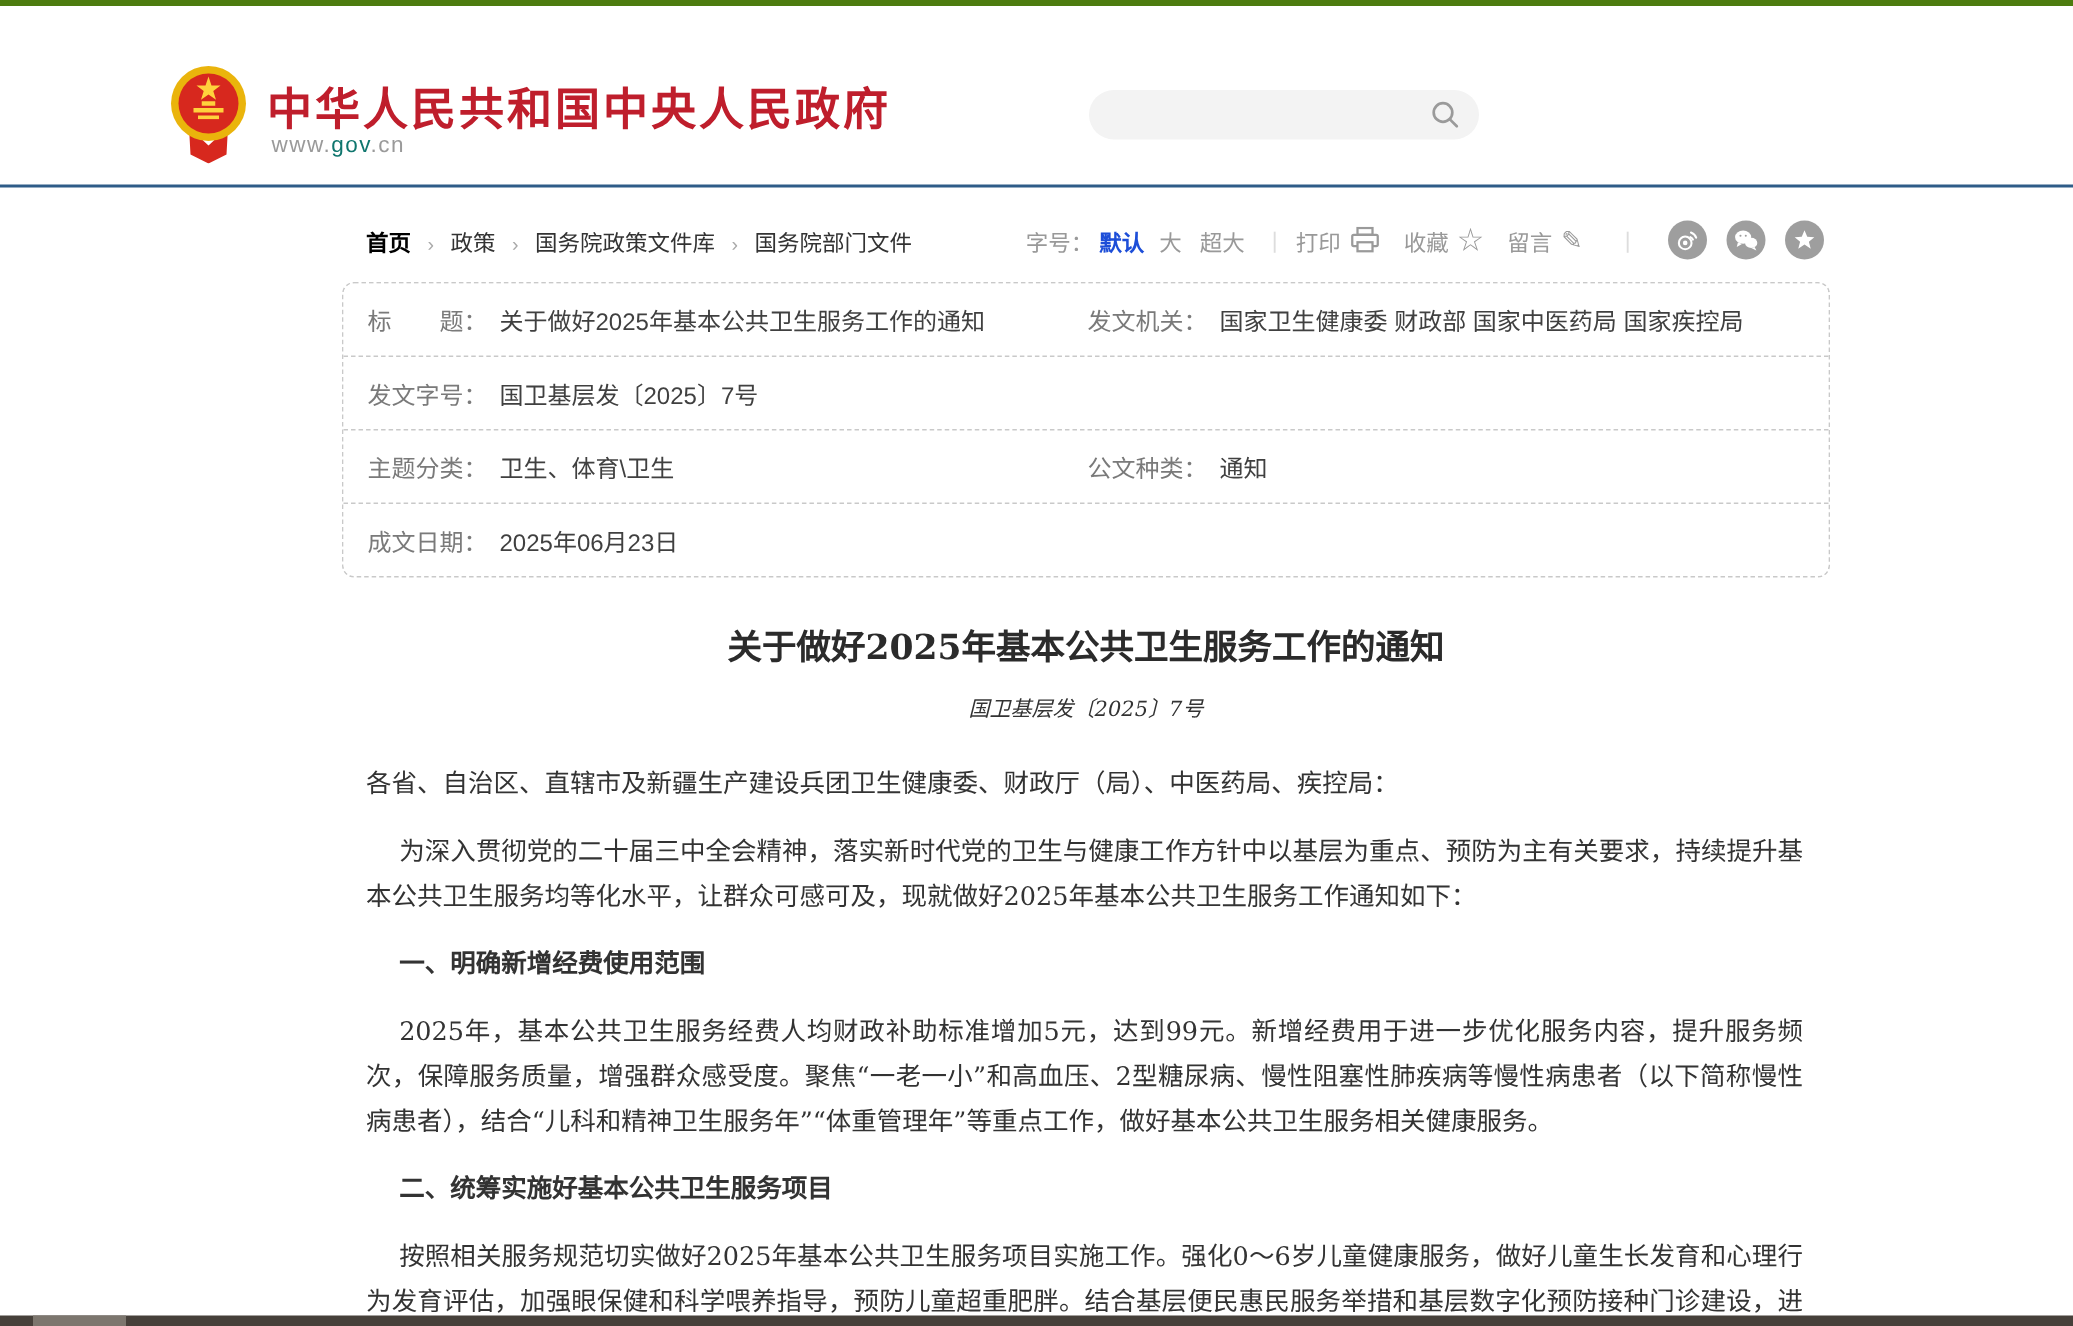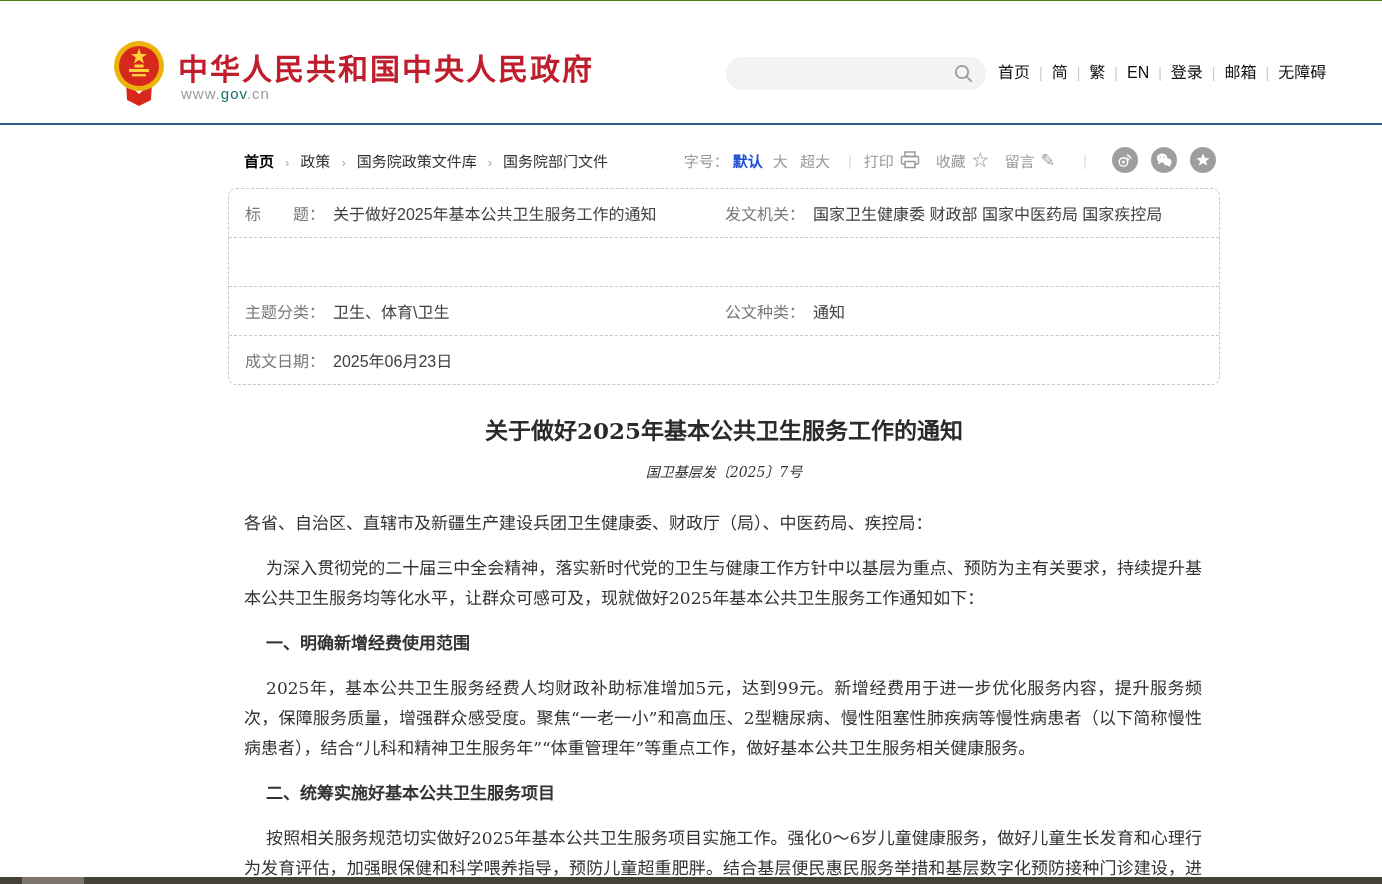--- a/index.html
+++ b/index.html
@@ -1,19 +1,19 @@
 <!DOCTYPE html>
 <html lang="zh-CN"><head>
 <meta charset="utf-8">
 <style>
   html,body{margin:0;padding:0;background:#fff;}
   .page{position:relative;width:1382px;height:884px;background:#fff;overflow:hidden;
         font-family:"Liberation Sans",sans-serif;}
   
-  .site-header{position:relative;height:125px;background:#fff;border-top:1px solid #4d7c0f;
+  .site-header{position:relative;height:125px;background:#fff;border-top:4px solid #4d7c0f;
                border-bottom:2px solid #2e5c88;box-sizing:border-box;}
   .emblem{position:absolute;left:112px;top:37px;}
   .site-title{position:absolute;left:178px;top:44px;font-size:30px;font-weight:bold;
               color:#bf1e2c;letter-spacing:2px;cursor:pointer;}
   .site-url{position:absolute;left:181px;top:84px;font-size:15px;color:#9a9a9a;
             letter-spacing:1px;cursor:pointer;}
   .site-url .gov{color:#0f766e;}
   .search-box{position:absolute;left:726px;top:56px;width:260px;height:33px;
               background:#f3f3f3;border-radius:17px;}
   .search-box input{position:absolute;left:0;top:0;width:100%;height:100%;border:none;
@@ -84,23 +84,20 @@
     <div class="site-url"><span>www.</span><span class="gov">gov</span><span>.cn</span></div>
 
     <div class="search-box">
       <input type="text" placeholder="" style="">
       <svg class="search-icon" width="19" height="19" viewBox="0 0 19 19">
         <circle cx="8" cy="8" r="6.2" fill="none" stroke="#9a9a9a" stroke-width="1.8"></circle>
         <line x1="12.6" y1="12.6" x2="17.2" y2="17.2" stroke="#9a9a9a" stroke-width="1.8" stroke-linecap="round"></line>
       </svg>
     </div>
 
-    <nav class="top-nav">
-      <span class="nav-item">首页</span><span class="sep">|</span><span class="nav-item">简</span><span class="sep">|</span><span class="nav-item">繁</span><span class="sep">|</span><span class="nav-item">EN</span><span class="sep">|</span><span class="nav-item">登录</span><span class="sep">|</span><span class="nav-item">邮箱</span><span class="sep">|</span><span class="nav-item">无障碍</span>
-    </nav>
   </header>
 
   <div class="main">
 
     <div class="toolbar-row">
       <div class="breadcrumb">
         <span class="bc-home">首页</span><span class="bc-sep">›</span><span class="bc-item">政策</span><span class="bc-sep">›</span><span class="bc-item">国务院政策文件库</span><span class="bc-sep">›</span><span class="bc-item">国务院部门文件</span>
       </div>
 
       <div class="controls">
@@ -156,20 +153,21 @@
         </span>
       </div>
     </div>
 
     <div class="meta-box">
       <div class="meta-row">
         <div class="meta-cell left"><span class="meta-label">标　　题：</span><span class="meta-value">关于做好2025年基本公共卫生服务工作的通知</span></div>
         <div class="meta-cell right"><span class="meta-label">发文机关：</span><span class="meta-value">国家卫生健康委 财政部 国家中医药局 国家疾控局</span></div>
       </div>
       <div class="meta-row">
+        <div class="meta-cell left"><span class="meta-label">发文字号：</span><span class="meta-value">国卫基层发〔2025〕7号</span></div>
       </div>
       <div class="meta-row">
         <div class="meta-cell left"><span class="meta-label">主题分类：</span><span class="meta-value">卫生、体育\卫生</span></div>
         <div class="meta-cell right"><span class="meta-label">公文种类：</span><span class="meta-value">通知</span></div>
       </div>
       <div class="meta-row">
         <div class="meta-cell left"><span class="meta-label">成文日期：</span><span class="meta-value">2025年06月23日</span></div>
         <div class="meta-cell right"><span class="meta-label"></span><span class="meta-value"></span></div>
       </div>
     </div>

